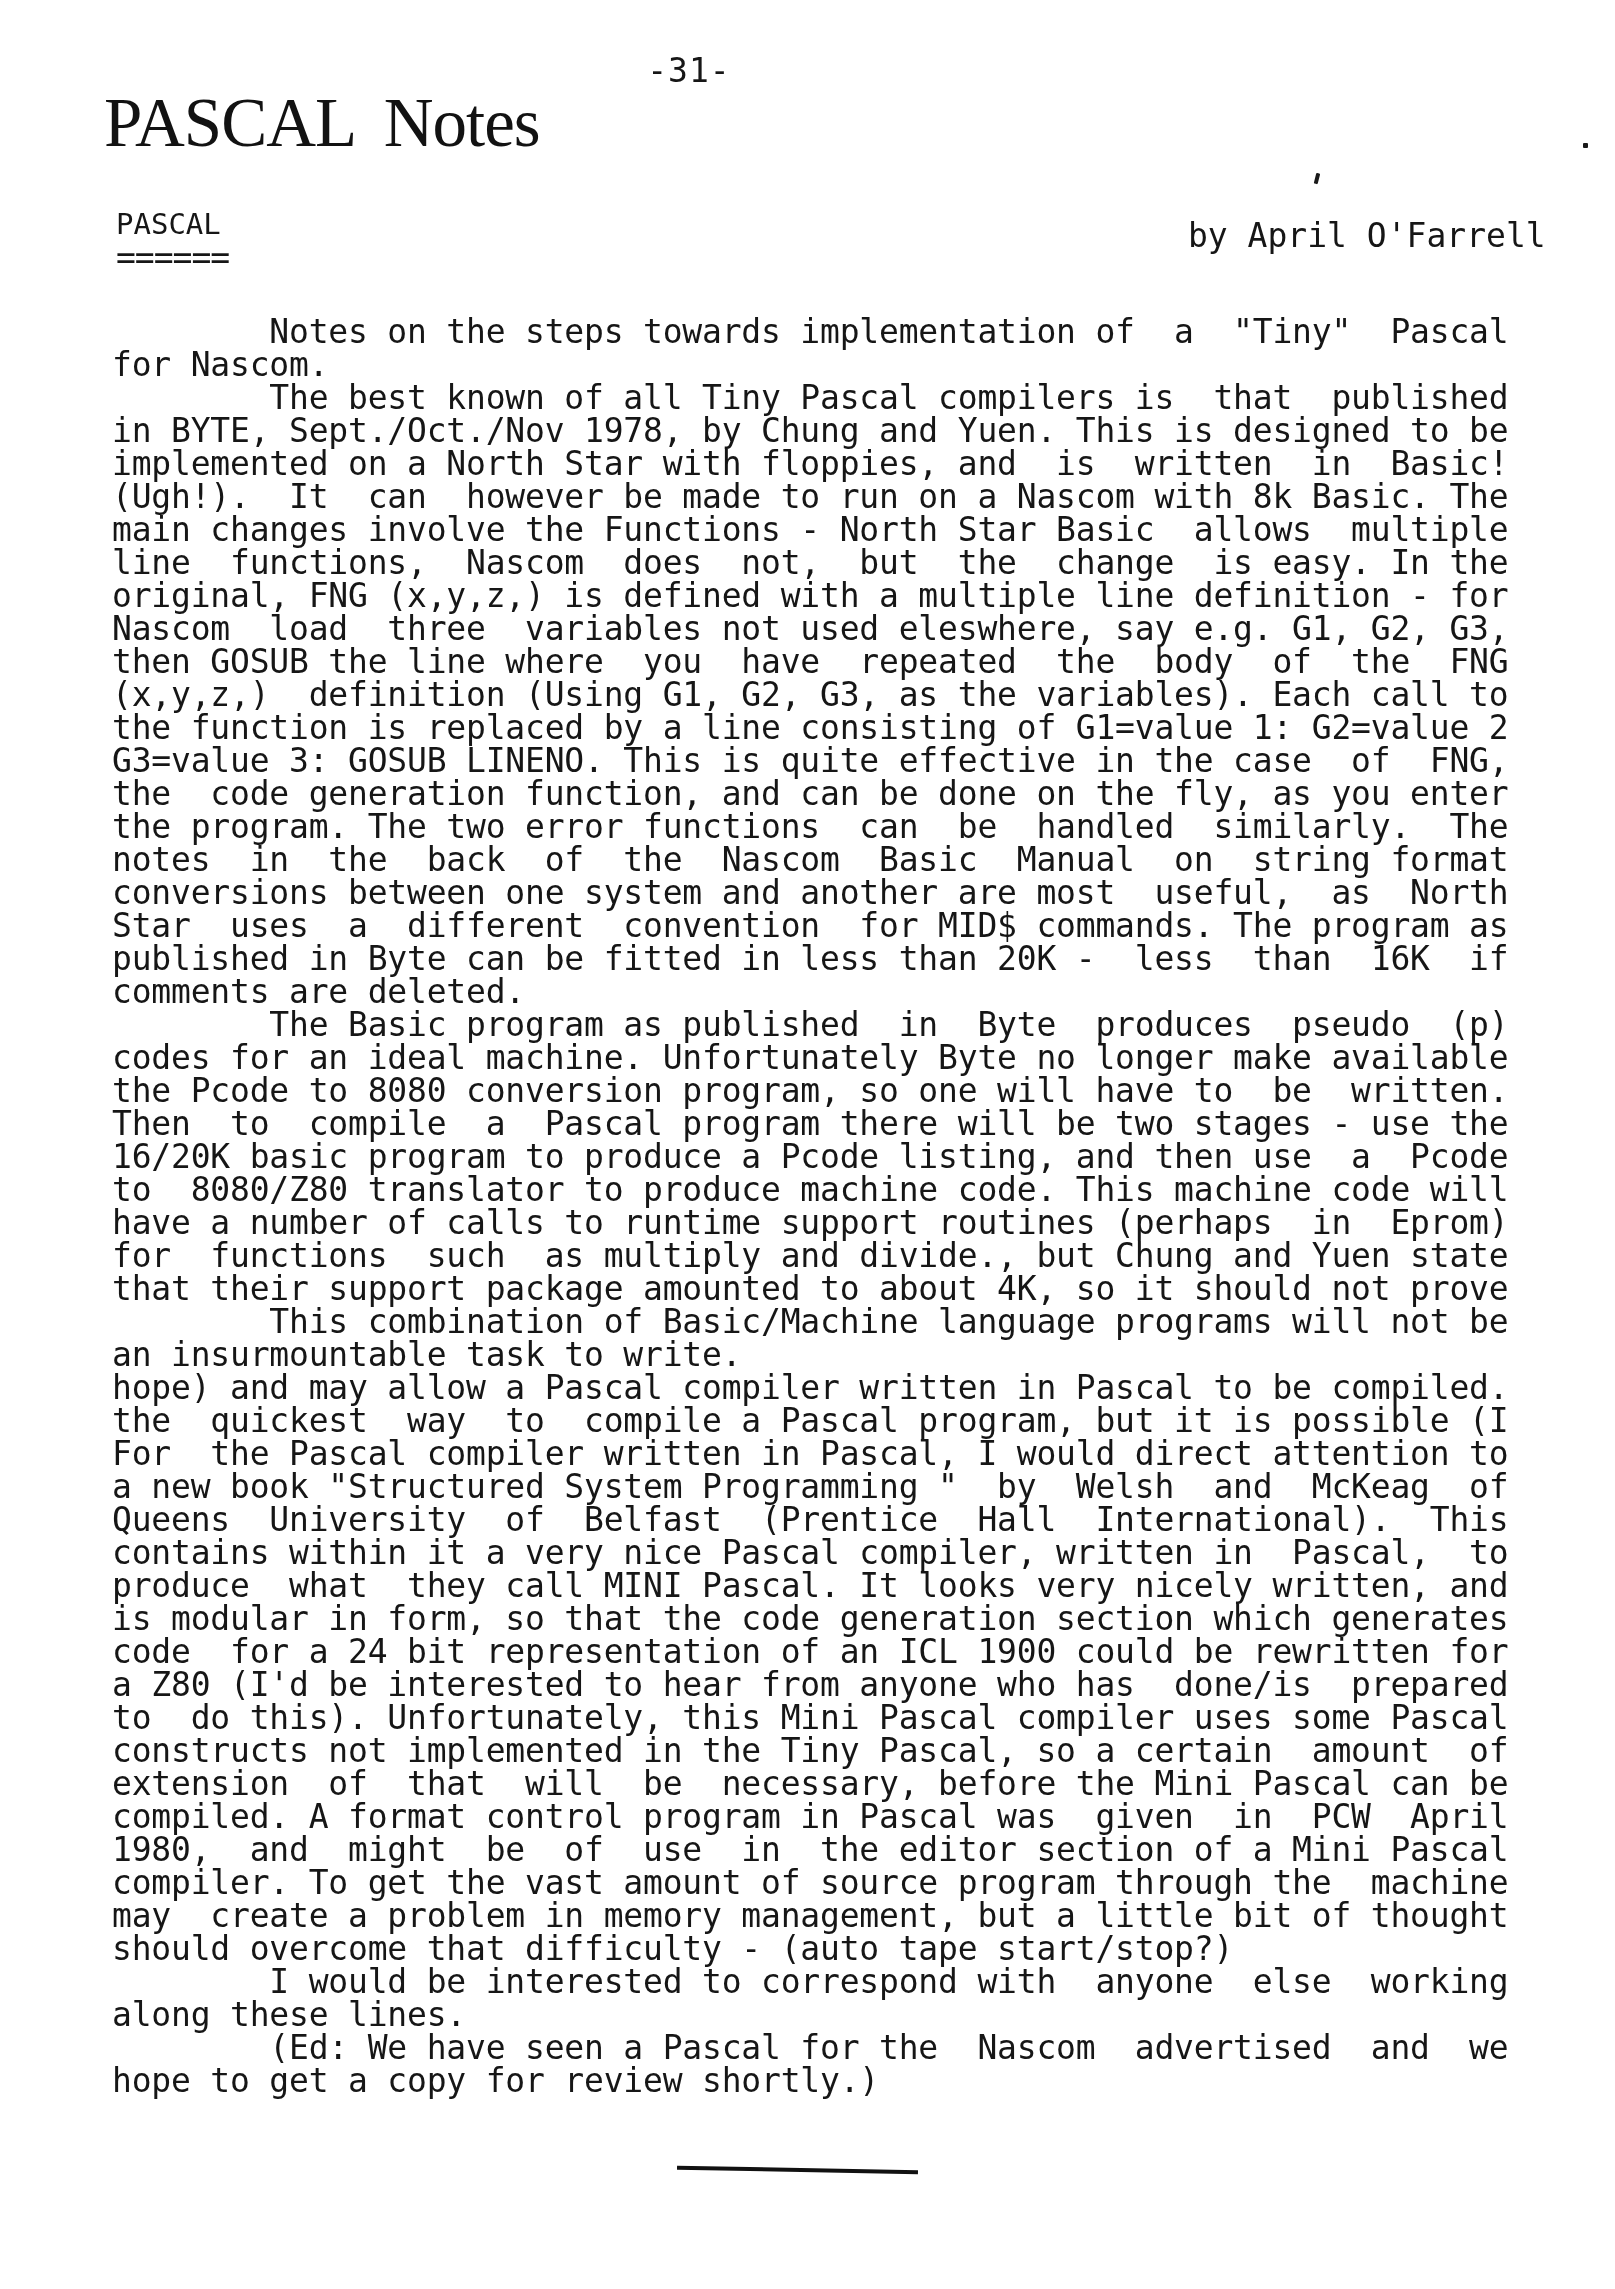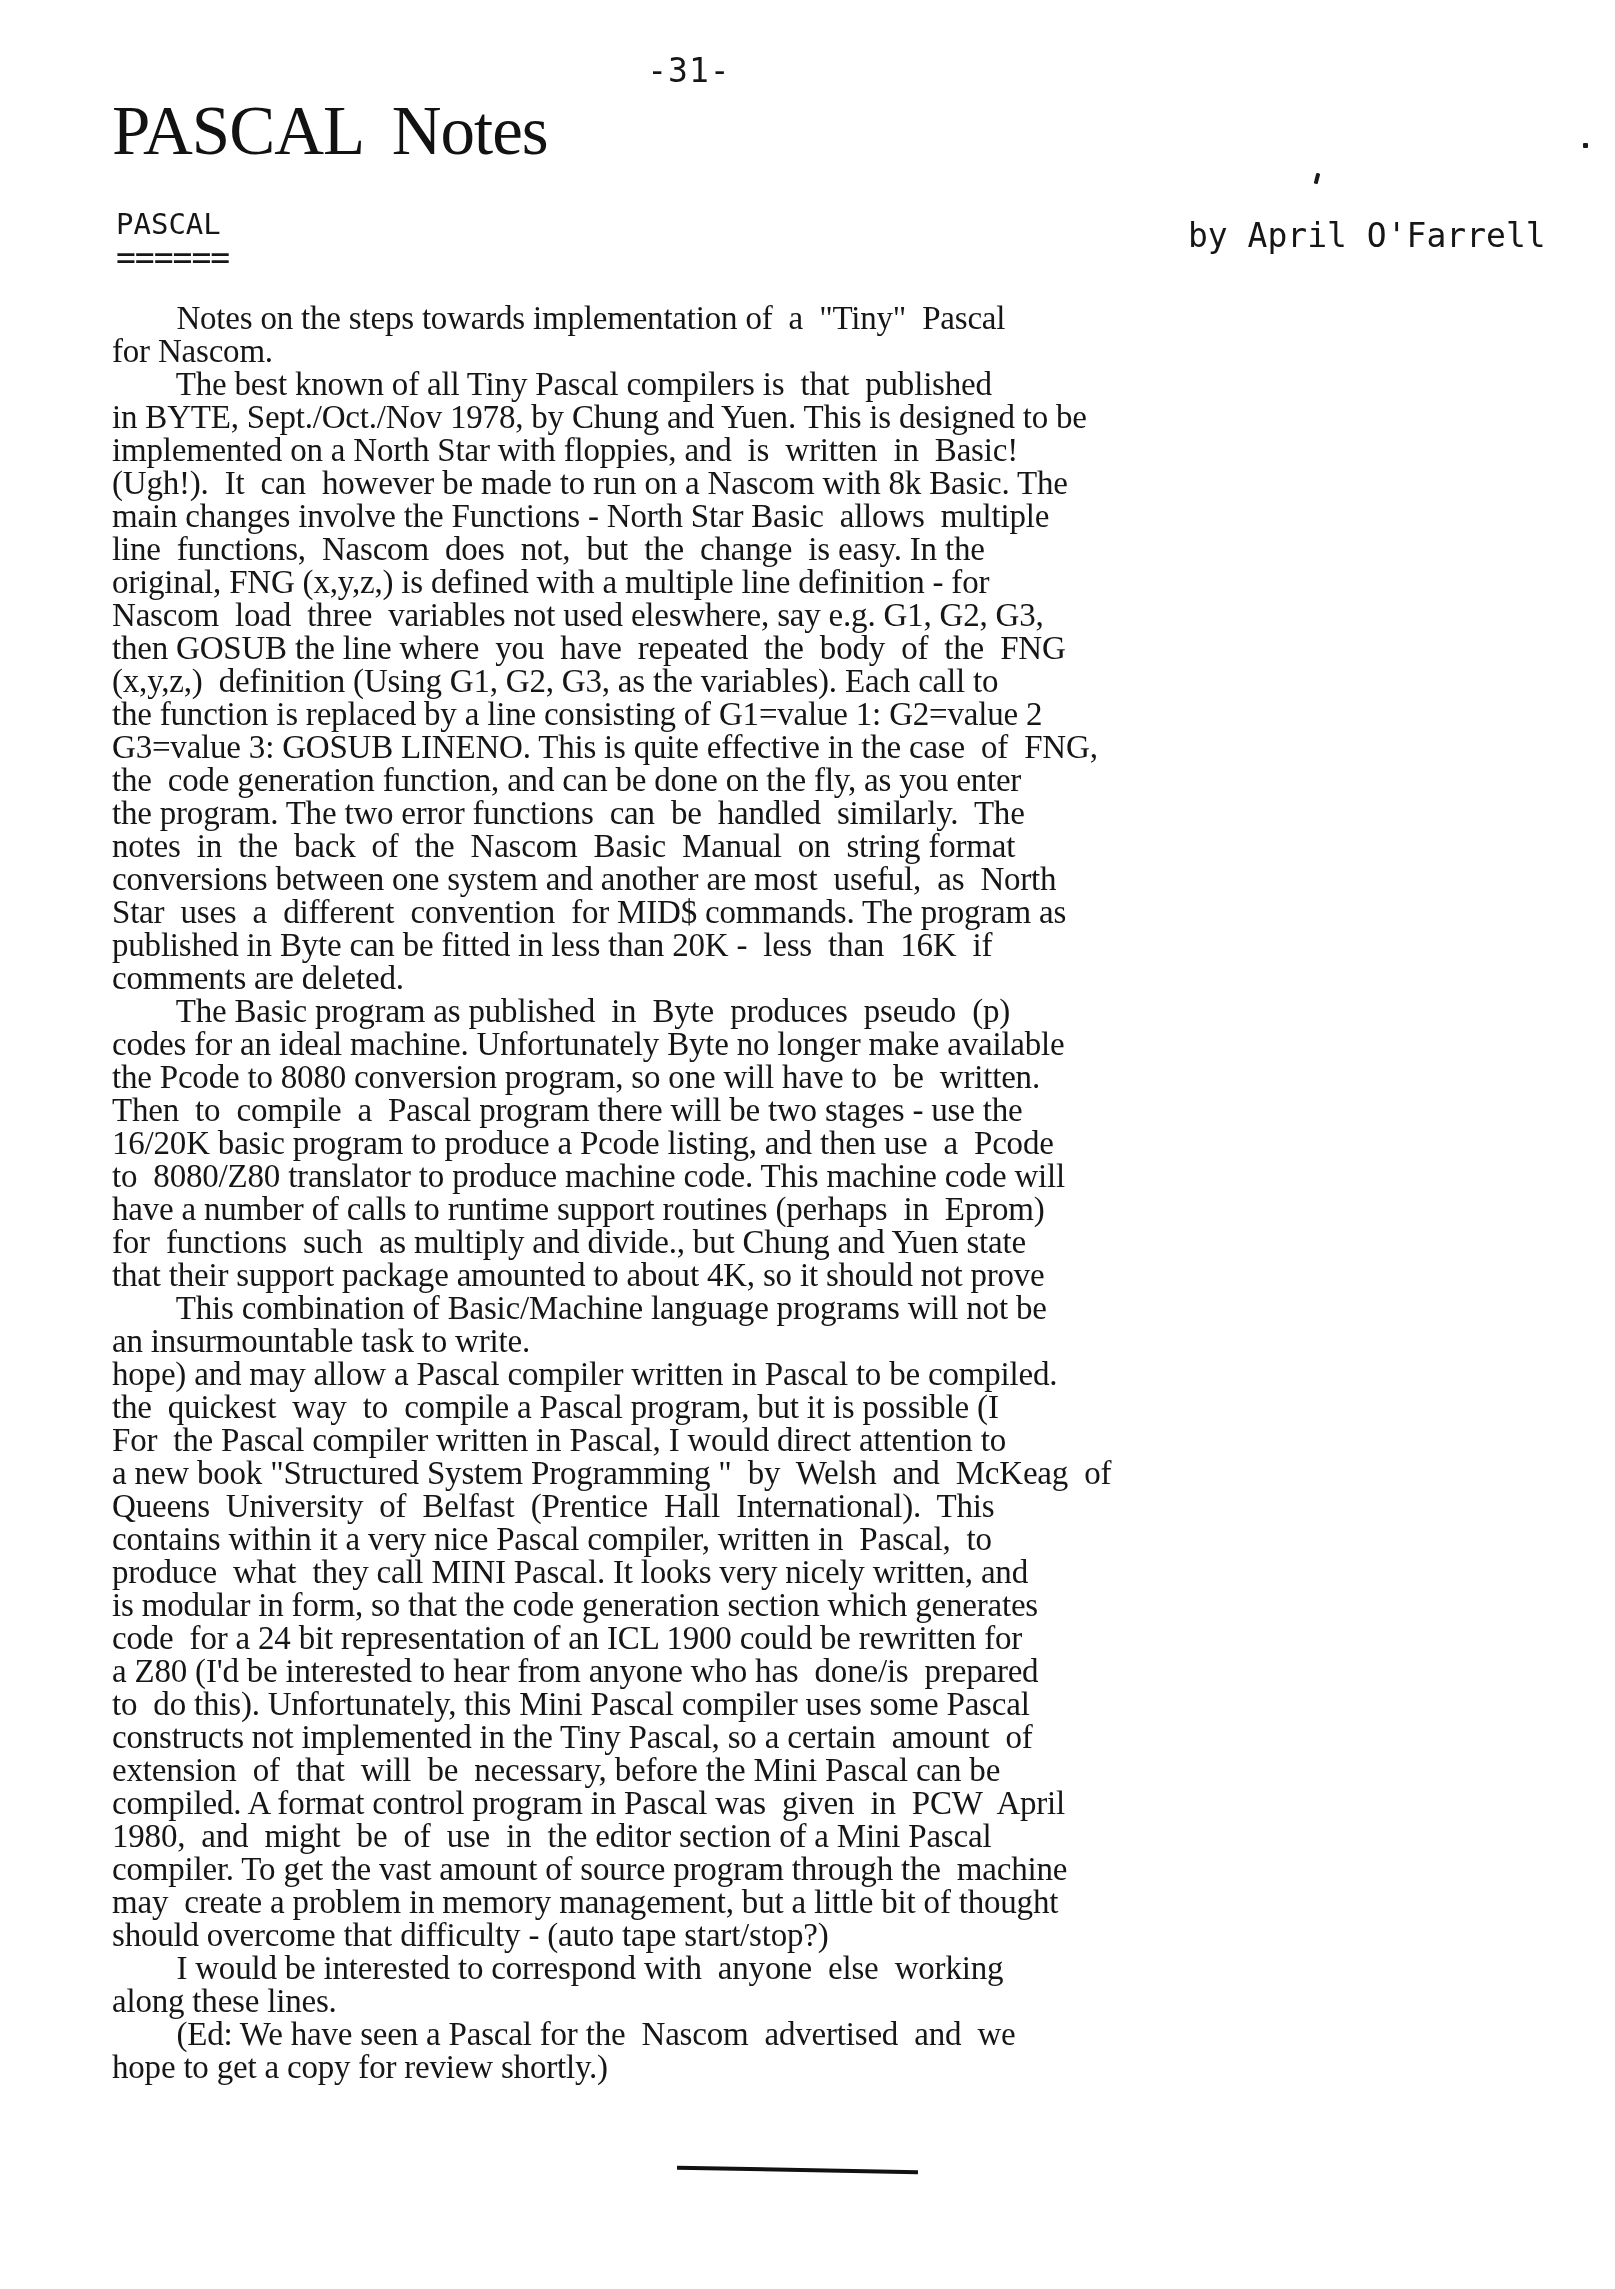--- a/index.html
+++ b/index.html
@@ -19,21 +19,21 @@
     width: 1378px;
     text-align: center;
     font-size: 33px;
     letter-spacing: 1px;
     white-space: pre;
   }
   .doc-title {
     position: absolute;
     top: 84px;
     left: 104px;
-    margin: 8px;
+    margin: 0;
     font-family: "Liberation Serif", serif;
     font-weight: 500;
     font-size: 69px;
     letter-spacing: -1px;
     word-spacing: 13.7px;
     color: #121212;
   }
   .section-heading {
     position: absolute;
     top: 208px;
@@ -53,24 +53,23 @@
   }
   .byline {
     position: absolute;
     top: 216px;
     left: 1188px;
     font-size: 33px;
     white-space: pre;
   }
   .body-text {
     position: absolute;
-    top: 302px;
+    top: 315px;
     left: 112px;
     width: 1441px;
-    font-family: Liberation Serif, serif;
   }
   .body-line {
     font-size: 33px;
     line-height: 33px;
     white-space: pre;
     letter-spacing: -0.2px;
   }
   .bottom-rule {
     position: absolute;
     top: 2168px;

